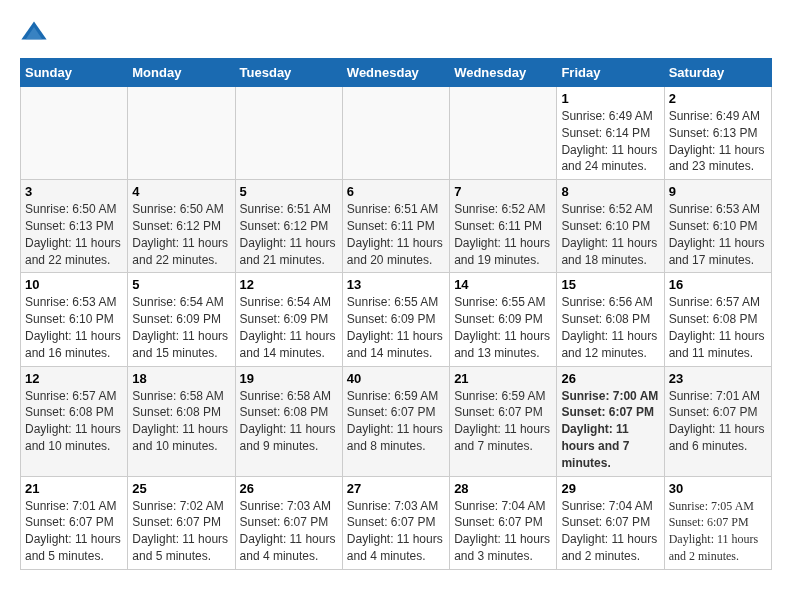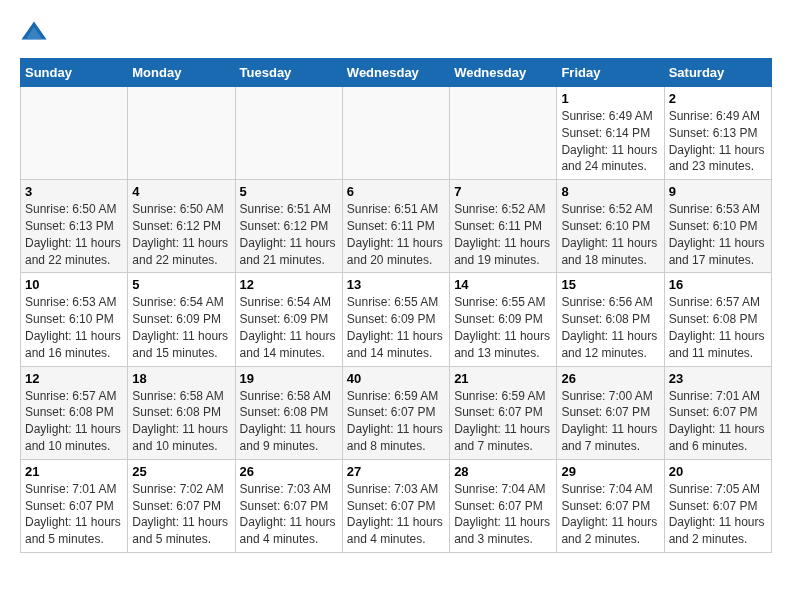--- a/index.html
+++ b/index.html
@@ -250,21 +250,21 @@
 Daylight: 11 hours and 8 minutes.</div>
         </td>
         <td>
           <span class="day-num">21</span>
           <div class="day-info" style="white-space: pre-line;">Sunrise: 6:59 AM
 Sunset: 6:07 PM
 Daylight: 11 hours and 7 minutes.</div>
         </td>
         <td>
           <span class="day-num">26</span>
-          <div class="day-info" style="white-space: pre-line;">Sunrise: 7:00 AM
+          <div class="day-info" style="white-space: pre-line; font-weight: bold;">Sunrise: 7:00 AM
 Sunset: 6:07 PM
 Daylight: 11 hours and 7 minutes.</div>
         </td>
         <td>
           <span class="day-num">23</span>
           <div class="day-info" style="white-space: pre-line;">Sunrise: 7:01 AM
 Sunset: 6:07 PM
 Daylight: 11 hours and 6 minutes.</div>
         </td>
       </tr>
@@ -299,20 +299,20 @@
 Sunset: 6:07 PM
 Daylight: 11 hours and 3 minutes.</div>
         </td>
         <td>
           <span class="day-num">29</span>
           <div class="day-info" style="white-space: pre-line;">Sunrise: 7:04 AM
 Sunset: 6:07 PM
 Daylight: 11 hours and 2 minutes.</div>
         </td>
         <td>
-          <span class="day-num">20</span>
-          <div class="day-info" style="white-space: pre-line;">Sunrise: 7:05 AM
+          <span class="day-num">30</span>
+          <div class="day-info" style="white-space: pre-line; font-family: Liberation Serif, serif;">Sunrise: 7:05 AM
 Sunset: 6:07 PM
 Daylight: 11 hours and 2 minutes.</div>
         </td>
       </tr>
     </tbody>
 </table>
 
 </body></html>

